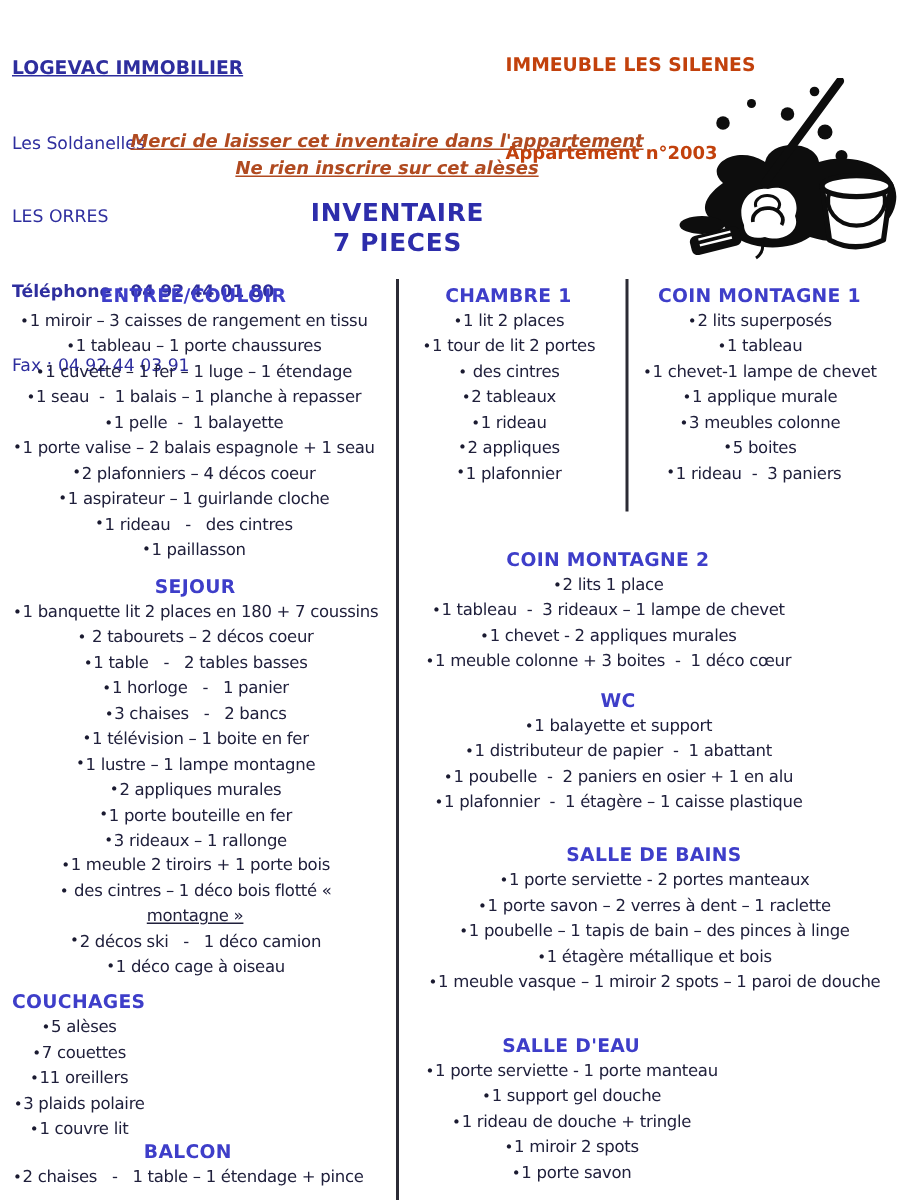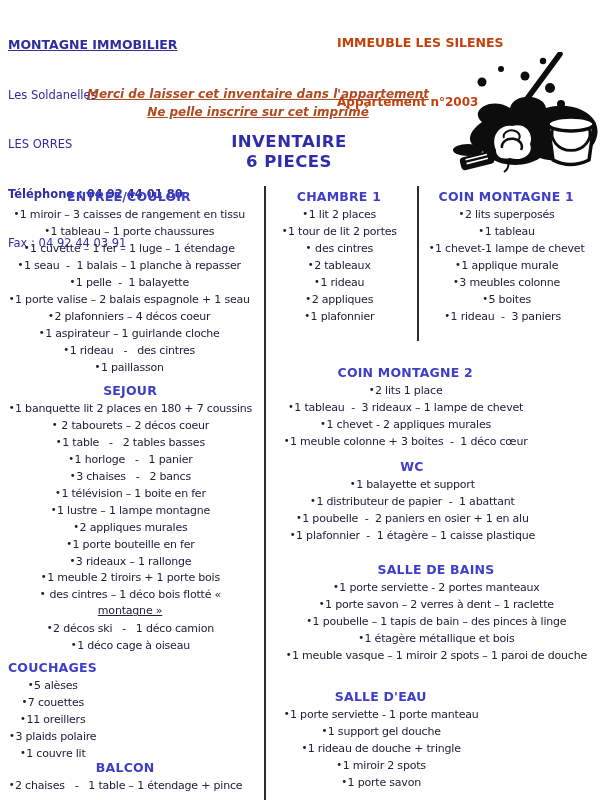--- a/index.html
+++ b/index.html
@@ -10,41 +10,41 @@
   
   .agency{position:absolute;left:8px;top:4px;font-size:11.5px;color:#2e2e9e;line-height:16.5px;white-space:pre;}
   .agency .name{font-weight:bold;font-size:12.5px;text-decoration:underline;}
   .agency .phone{font-weight:bold;}
   .building{position:absolute;left:337px;top:5px;font-size:12.5px;font-weight:bold;color:#c2410c;white-space:pre;}
   .building .apt{margin-top:15px;font-size:12px;}
   .notice{position:absolute;left:0;top:86px;width:480px;text-align:center;
     color:#b04a20;font-size:12px;font-weight:bold;font-style:italic;line-height:17.5px;}
   .notice span{text-decoration:underline;margin-left:36px;}
   .doc-title{position:absolute;left:0;top:132px;width:530px;text-align:center;
-    color:#2d2dab;font-size:16.5px;font-weight:bold;line-height:19.5px;letter-spacing:.5px;margin-left:24px;}
+    color:#2d2dab;font-size:16.5px;font-weight:bold;line-height:19.5px;letter-spacing:.5px;}
   .clipart{position:absolute;left:452px;top:52px;width:150px;height:124px;}
   
   .vline{position:absolute;background:#2b2b35;width:2px;}
   .vline.main{left:264px;top:186px;height:614px;}
   .vline.short{left:417px;top:186px;height:155px;}
   
   .section{position:absolute;font-size:11px;line-height:16.4px;letter-spacing:-0.2px;white-space:pre;text-align:center;}
   .sec-title{color:#3e3ec9;font-weight:bold;font-size:12.5px;letter-spacing:.2px;margin-bottom:1px;}
   .item{color:#20203c;}
   .item .bullet{display:inline-block;width:7px;font-size:10px;vertical-align:0.5px;color:#1a1a30;}
   .item.no-bullet{padding-left:0;text-decoration:underline;}
   .item.outdent{margin-left:-8px;}
 </style>
 </head>
 <body>
 
 <div class="page">
 
   <div class="agency">
-    <div class="name">MONTAGNE IMMOBILIER</div>
+    <div class="name">LOGEVAC IMMOBILIER</div>
     <div>Les Soldanelles</div>
     <div>LES ORRES</div>
     <div class="phone">Téléphone : 04 92 44 01 80</div>
     <div>Fax : 04 92 44 03 91</div>
   </div>
 
   <div class="building">
     <div>IMMEUBLE LES SILENES</div>
     <div class="apt">Appartement n°2003</div>
   </div>
@@ -74,26 +74,26 @@
 
     <g transform="rotate(-14 25 108)">
       <rect x="8" y="102" width="34" height="13" rx="4" fill="#0d0d0d"></rect>
       <line x1="14" y1="105" x2="36" y2="105" stroke="#ffffff" stroke-width="1.6"></line>
       <line x1="14" y1="109" x2="36" y2="109" stroke="#ffffff" stroke-width="1.6"></line>
     </g>
   </svg>
 
   <div class="notice">
     <div><span>Merci de laisser cet inventaire dans l'appartement</span></div>
-    <div><span>Ne pelle inscrire sur cet imprimé</span></div>
+    <div><span>Ne rien inscrire sur cet alèses</span></div>
   </div>
 
   <div class="doc-title">
     <div>INVENTAIRE</div>
-    <div>6 PIECES</div>
+    <div>7 PIECES</div>
   </div>
 
   <div class="vline main"></div>
   <div class="vline short"></div>
 
   <div class="section" style="left:8px;top:189px;"><div class="sec-title">ENTREE/COULOIR</div><div class="item"><span class="bullet">•</span><span>1 miroir – 3 caisses de rangement en tissu</span></div><div class="item"><span class="bullet">•</span><span>1 tableau – 1 porte chaussures</span></div><div class="item"><span class="bullet">•</span><span>1 cuvette – 1 fer – 1 luge – 1 étendage</span></div><div class="item"><span class="bullet">•</span><span>1 seau  -  1 balais – 1 planche à repasser</span></div><div class="item"><span class="bullet">•</span><span>1 pelle  -  1 balayette</span></div><div class="item"><span class="bullet">•</span><span>1 porte valise – 2 balais espagnole + 1 seau</span></div><div class="item"><span class="bullet">•</span><span>2 plafonniers – 4 décos coeur</span></div><div class="item"><span class="bullet">•</span><span>1 aspirateur – 1 guirlande cloche</span></div><div class="item"><span class="bullet">•</span><span>1 rideau   -   des cintres</span></div><div class="item"><span class="bullet">•</span><span>1 paillasson</span></div></div>
   <div class="section" style="left:8px;top:383px;"><div class="sec-title">SEJOUR</div><div class="item"><span class="bullet">•</span><span>1 banquette lit 2 places en 180 + 7 coussins</span></div><div class="item"><span class="bullet">•</span><span> 2 tabourets – 2 décos coeur</span></div><div class="item"><span class="bullet">•</span><span>1 table   -   2 tables basses</span></div><div class="item"><span class="bullet">•</span><span>1 horloge   -   1 panier</span></div><div class="item"><span class="bullet">•</span><span>3 chaises   -   2 bancs</span></div><div class="item"><span class="bullet">•</span><span>1 télévision – 1 boite en fer</span></div><div class="item"><span class="bullet">•</span><span>1 lustre – 1 lampe montagne</span></div><div class="item"><span class="bullet">•</span><span>2 appliques murales</span></div><div class="item"><span class="bullet">•</span><span>1 porte bouteille en fer</span></div><div class="item"><span class="bullet">•</span><span>3 rideaux – 1 rallonge</span></div><div class="item"><span class="bullet">•</span><span>1 meuble 2 tiroirs + 1 porte bois</span></div><div class="item"><span class="bullet">•</span><span> des cintres – 1 déco bois flotté «</span></div><div class="item no-bullet"><span>montagne »</span></div><div class="item"><span class="bullet">•</span><span>2 décos ski   -   1 déco camion</span></div><div class="item"><span class="bullet">•</span><span>1 déco cage à oiseau</span></div></div>
   <div class="section" style="left:8px;top:660px;"><div class="sec-title">COUCHAGES</div><div class="item"><span class="bullet">•</span><span>5 alèses</span></div><div class="item"><span class="bullet">•</span><span>7 couettes</span></div><div class="item"><span class="bullet">•</span><span>11 oreillers</span></div><div class="item"><span class="bullet">•</span><span>3 plaids polaire</span></div><div class="item"><span class="bullet">•</span><span>1 couvre lit</span></div></div>
   <div class="section" style="left:8px;top:760px;"><div class="sec-title">BALCON</div><div class="item"><span class="bullet">•</span><span>2 chaises   -   1 table – 1 étendage + pince</span></div></div>
 

